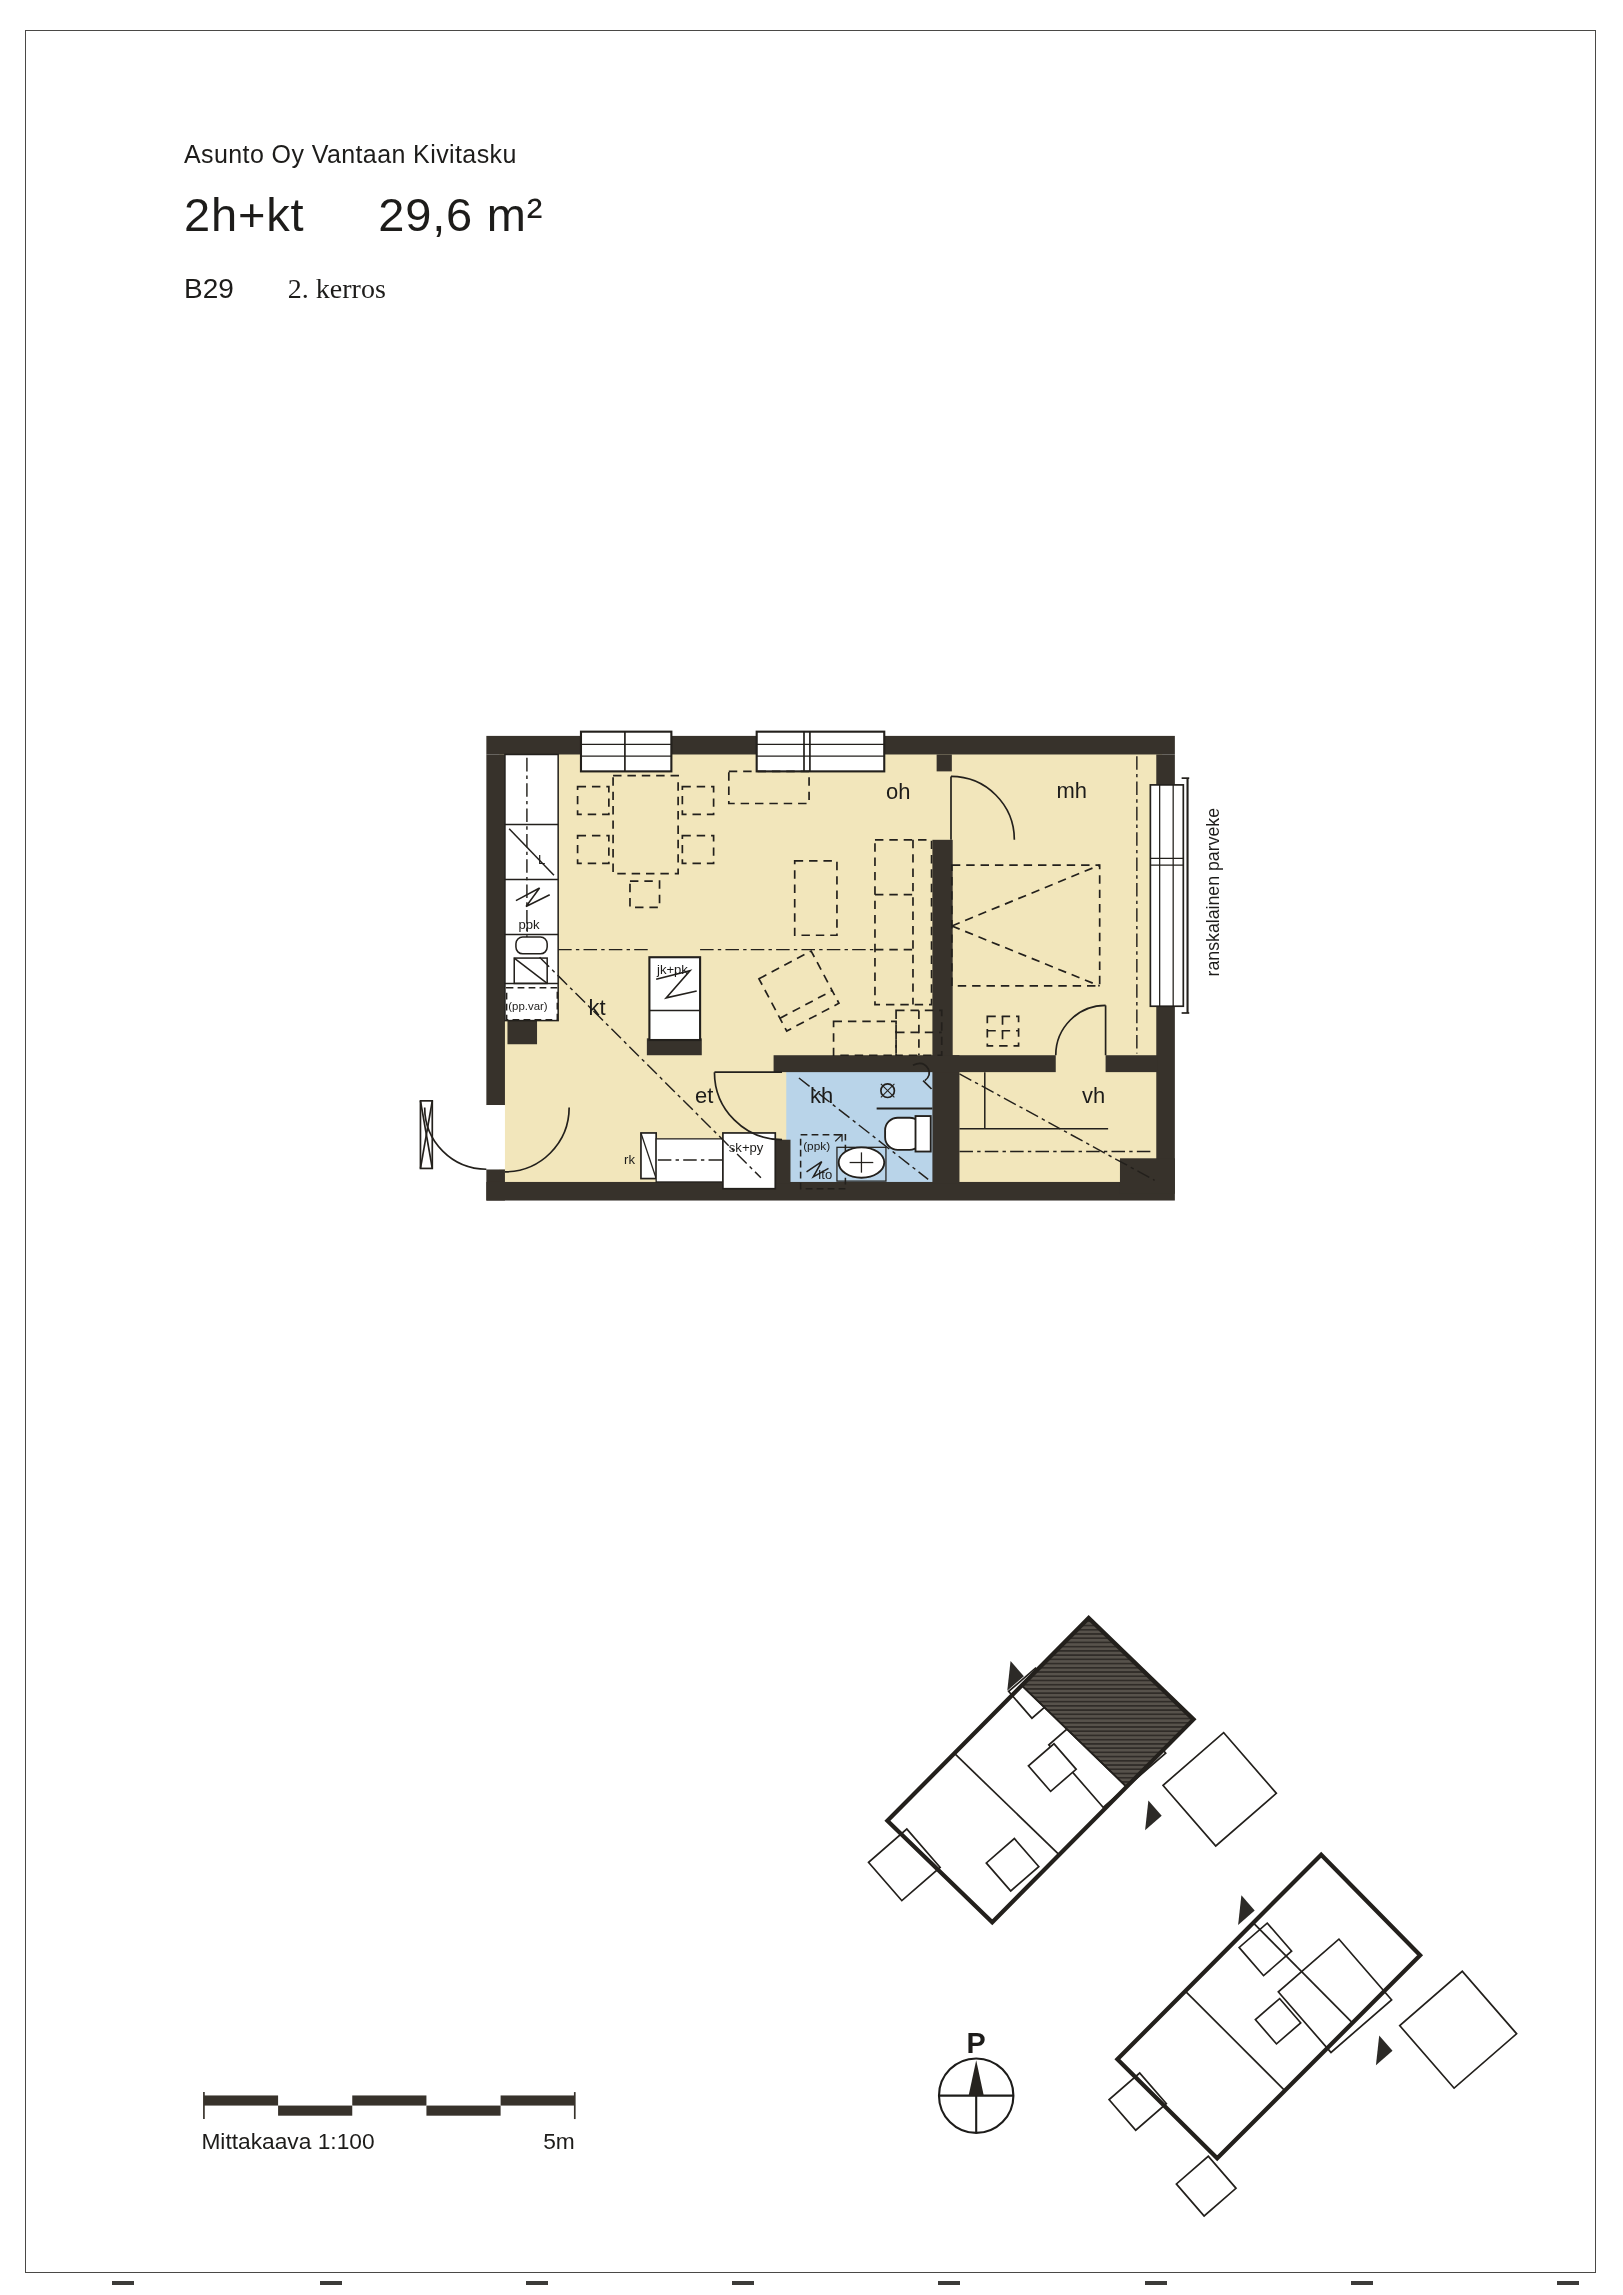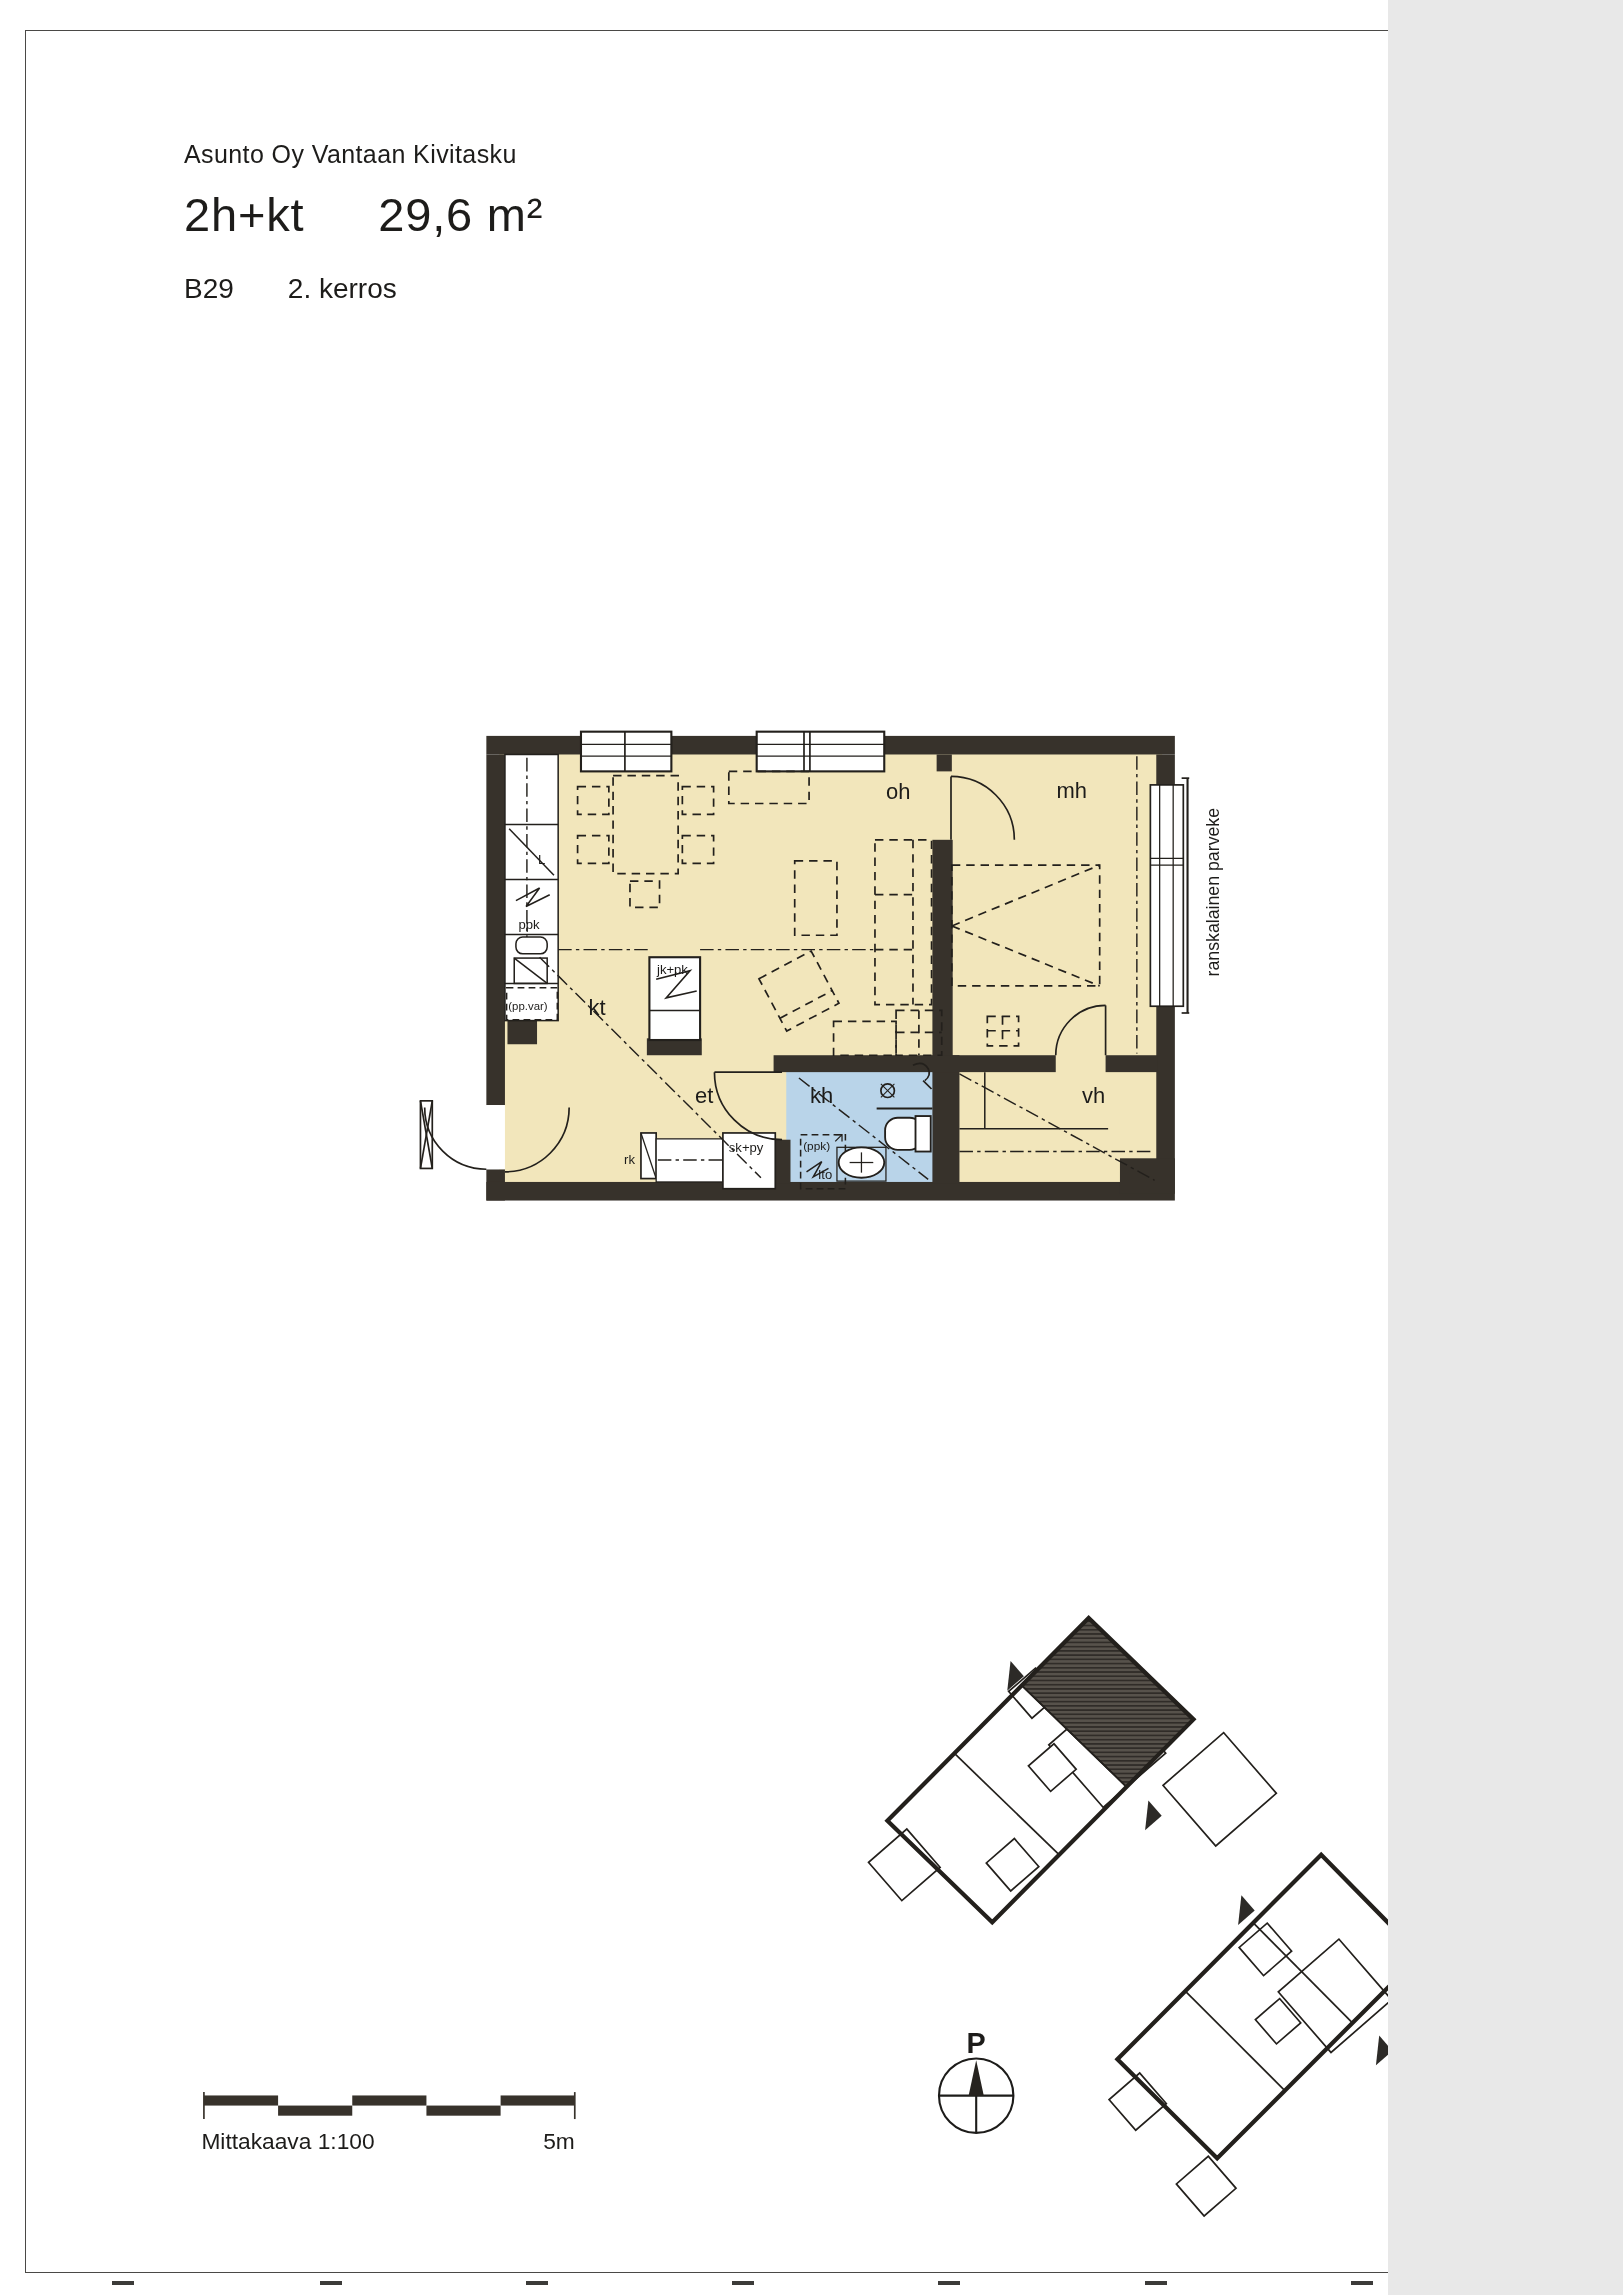--- a/index.html
+++ b/index.html
@@ -1,25 +1,25 @@
 <!DOCTYPE html>
 <html style="font-size:13.5px"><head>
 <meta charset="utf-8">
 <style>
   html,body{margin:0;padding:0;background:#e8e8e8;}
-  .page{position:relative;width:1388px;height:2295px;background:#ffffff;overflow:hidden;
+  .page{position:relative;width:1623px;height:2295px;background:#ffffff;overflow:hidden;
         font-family:"Liberation Sans", sans-serif;color:#1d1c1a;}
   .page-border{position:absolute;left:25px;top:30px;width:1569px;height:2241px;
         border:1.7px solid #4a4946;pointer-events:none;}
   .hdr{position:absolute;left:184px;top:142px;line-height:1;}
   .hdr .company{font-size:25px;letter-spacing:0.4px;}
   .hdr .type-row{margin-top:24px;font-size:47px;letter-spacing:0.8px;}
   .hdr .type-row .area{margin-left:74px;}
   .hdr .unit-row{margin-top:37px;font-size:28px;}
-  .hdr .unit-row .floor{margin-left:54px;}
+  .hdr .unit-row .floor{margin-left:54px;font-family:Liberation Serif, serif;}
   svg text{font-family:"Liberation Sans", sans-serif;fill:#1d1c1a;}
   .tick{position:absolute;bottom:10px;width:22px;height:4.2px;background:#3c3b39;}
 </style>
 </head>
 <body>
 
 <div class="page">
   <div class="page-border"></div>
 
   <div class="hdr">

